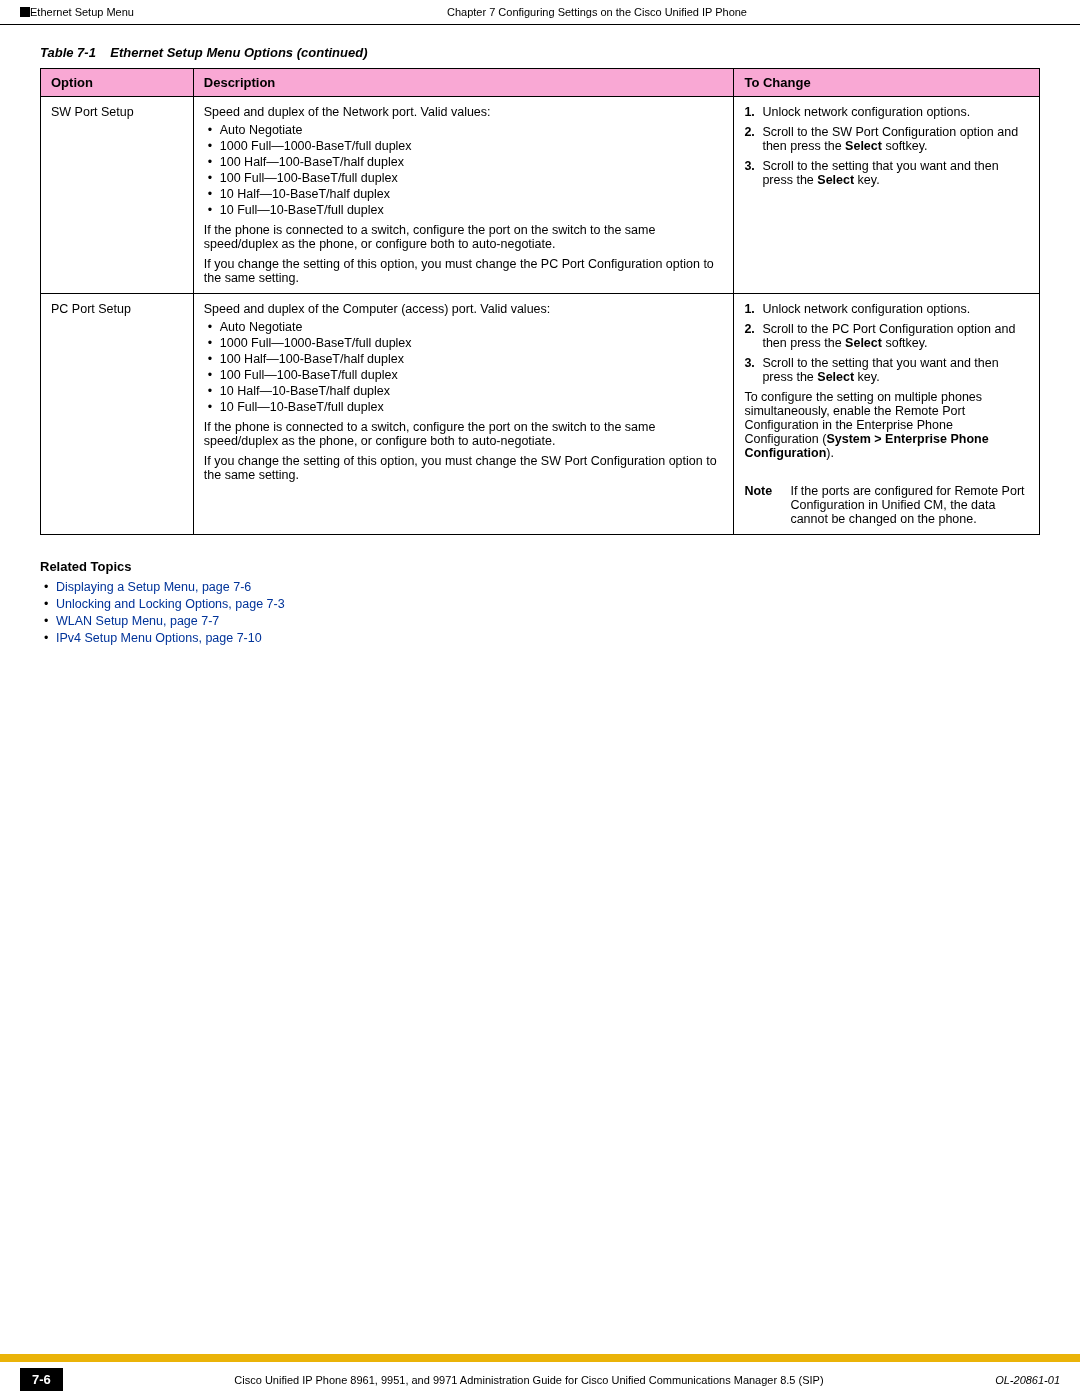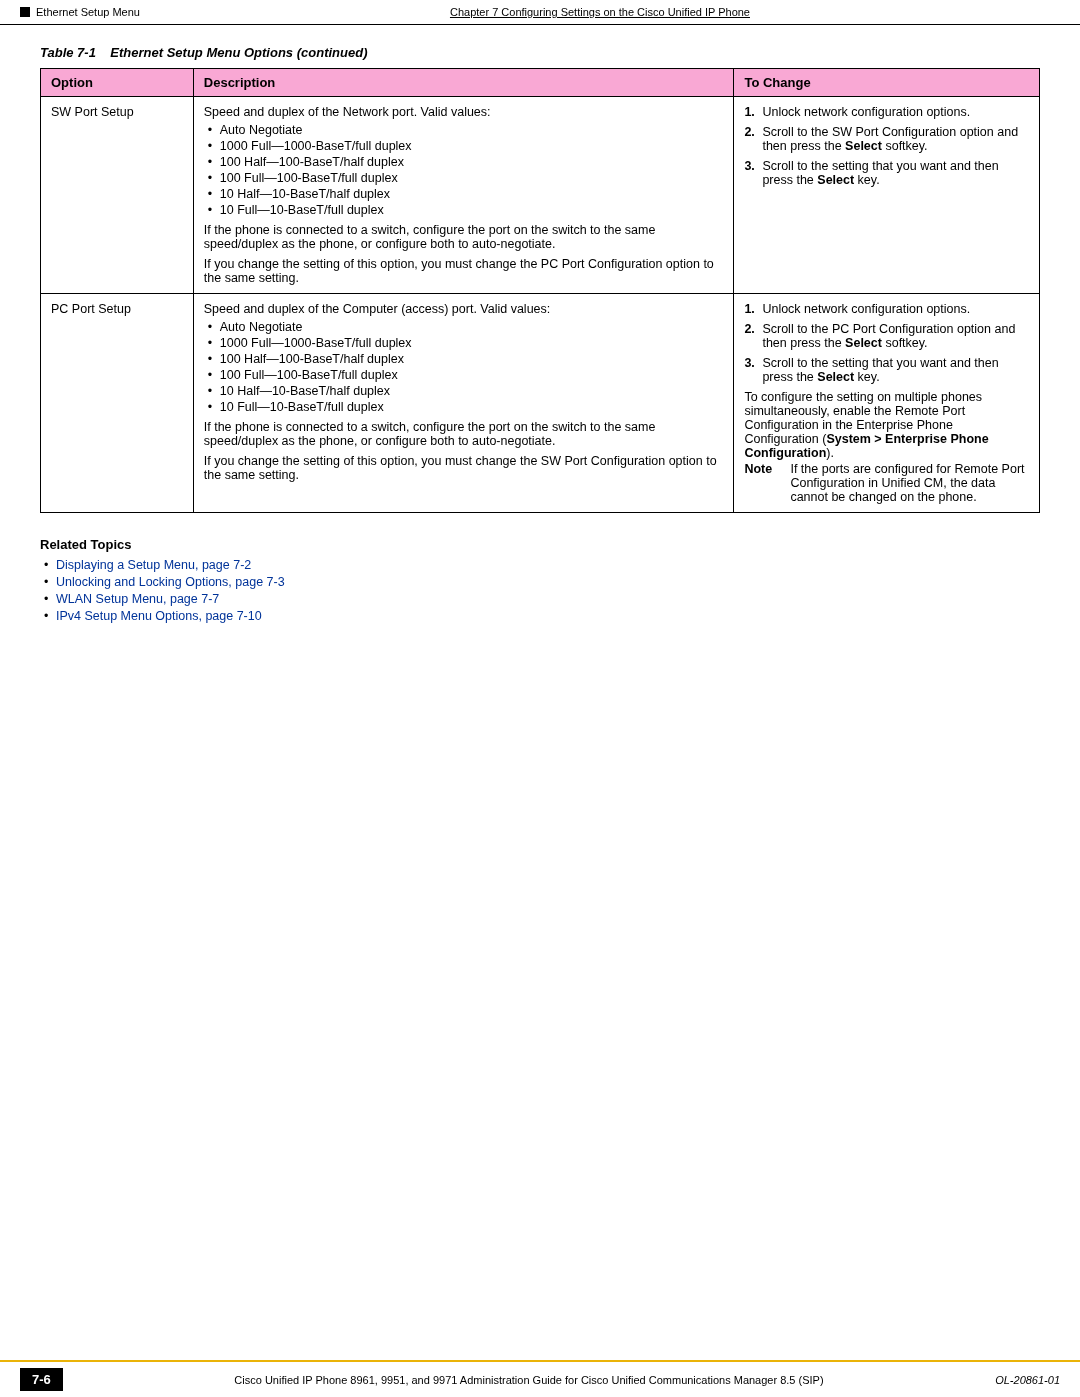--- a/index.html
+++ b/index.html
@@ -18,32 +18,31 @@
       display: flex;
       justify-content: space-between;
       align-items: center;
       padding: 6px 20px 6px 20px;
       border-bottom: 1px solid #000;
       font-size: 11px;
     }
     .top-header-left {
       display: flex;
       align-items: center;
-      gap: 6px;
+      gap: 0;
     }
     .top-header-left .square-icon {
       width: 10px;
       height: 10px;
       background: #000;
       display: inline-block;
     }
     .top-header-center {
       text-align: right;
       font-size: 11px;
-      text-decoration: underline;
     }
     .top-header-right {
       font-size: 11px;
     }
 
     
     .main-content {
       padding: 20px 40px 80px 40px;
     }
 
@@ -112,21 +111,21 @@
     }
     .steps-list li .step-num {
       position: absolute;
       left: 0;
       font-weight: bold;
     }
 
     .note-block {
       display: flex;
       gap: 10px;
-      margin-top: 2px;
+      margin-top: 24px;
     }
     .note-label {
       font-weight: bold;
       font-size: 12.5px;
       min-width: 36px;
     }
     .note-text {
       font-size: 12.5px;
     }
 
@@ -168,21 +167,21 @@
       color: #003399;
       text-decoration: none;
     }
 
     
     .footer {
       position: absolute;
       bottom: 0;
       left: 0;
       right: 0;
-      border-top: 2px solid #eab308;
+      border-top: 8px solid #eab308;
       display: flex;
       align-items: center;
       justify-content: space-between;
       padding: 6px 20px;
       background: #fff;
     }
     .footer-page {
       background: #000;
       color: #fff;
       padding: 4px 12px;
@@ -305,21 +304,21 @@
             <span class="note-text">If the ports are configured for Remote Port Configuration in Unified CM, the data cannot be changed on the phone.</span>
           </div>
         </td>
       </tr>
     </tbody>
   </table>
 
   <div class="related-topics">
     <div class="related-topics-title">Related Topics</div>
     <ul class="related-topics-list">
-      <li><a href="#">Displaying a Setup Menu, page 7-2</a></li>
+      <li><a href="#">Displaying a Setup Menu, page 7-6</a></li>
       <li><a href="#">Unlocking and Locking Options, page 7-3</a></li>
       <li><a href="#">WLAN Setup Menu, page 7-7</a></li>
       <li><a href="#">IPv4 Setup Menu Options, page 7-10</a></li>
     </ul>
   </div>
 
 </div>
 
 <div class="footer">
   <div class="footer-page">7-6</div>

